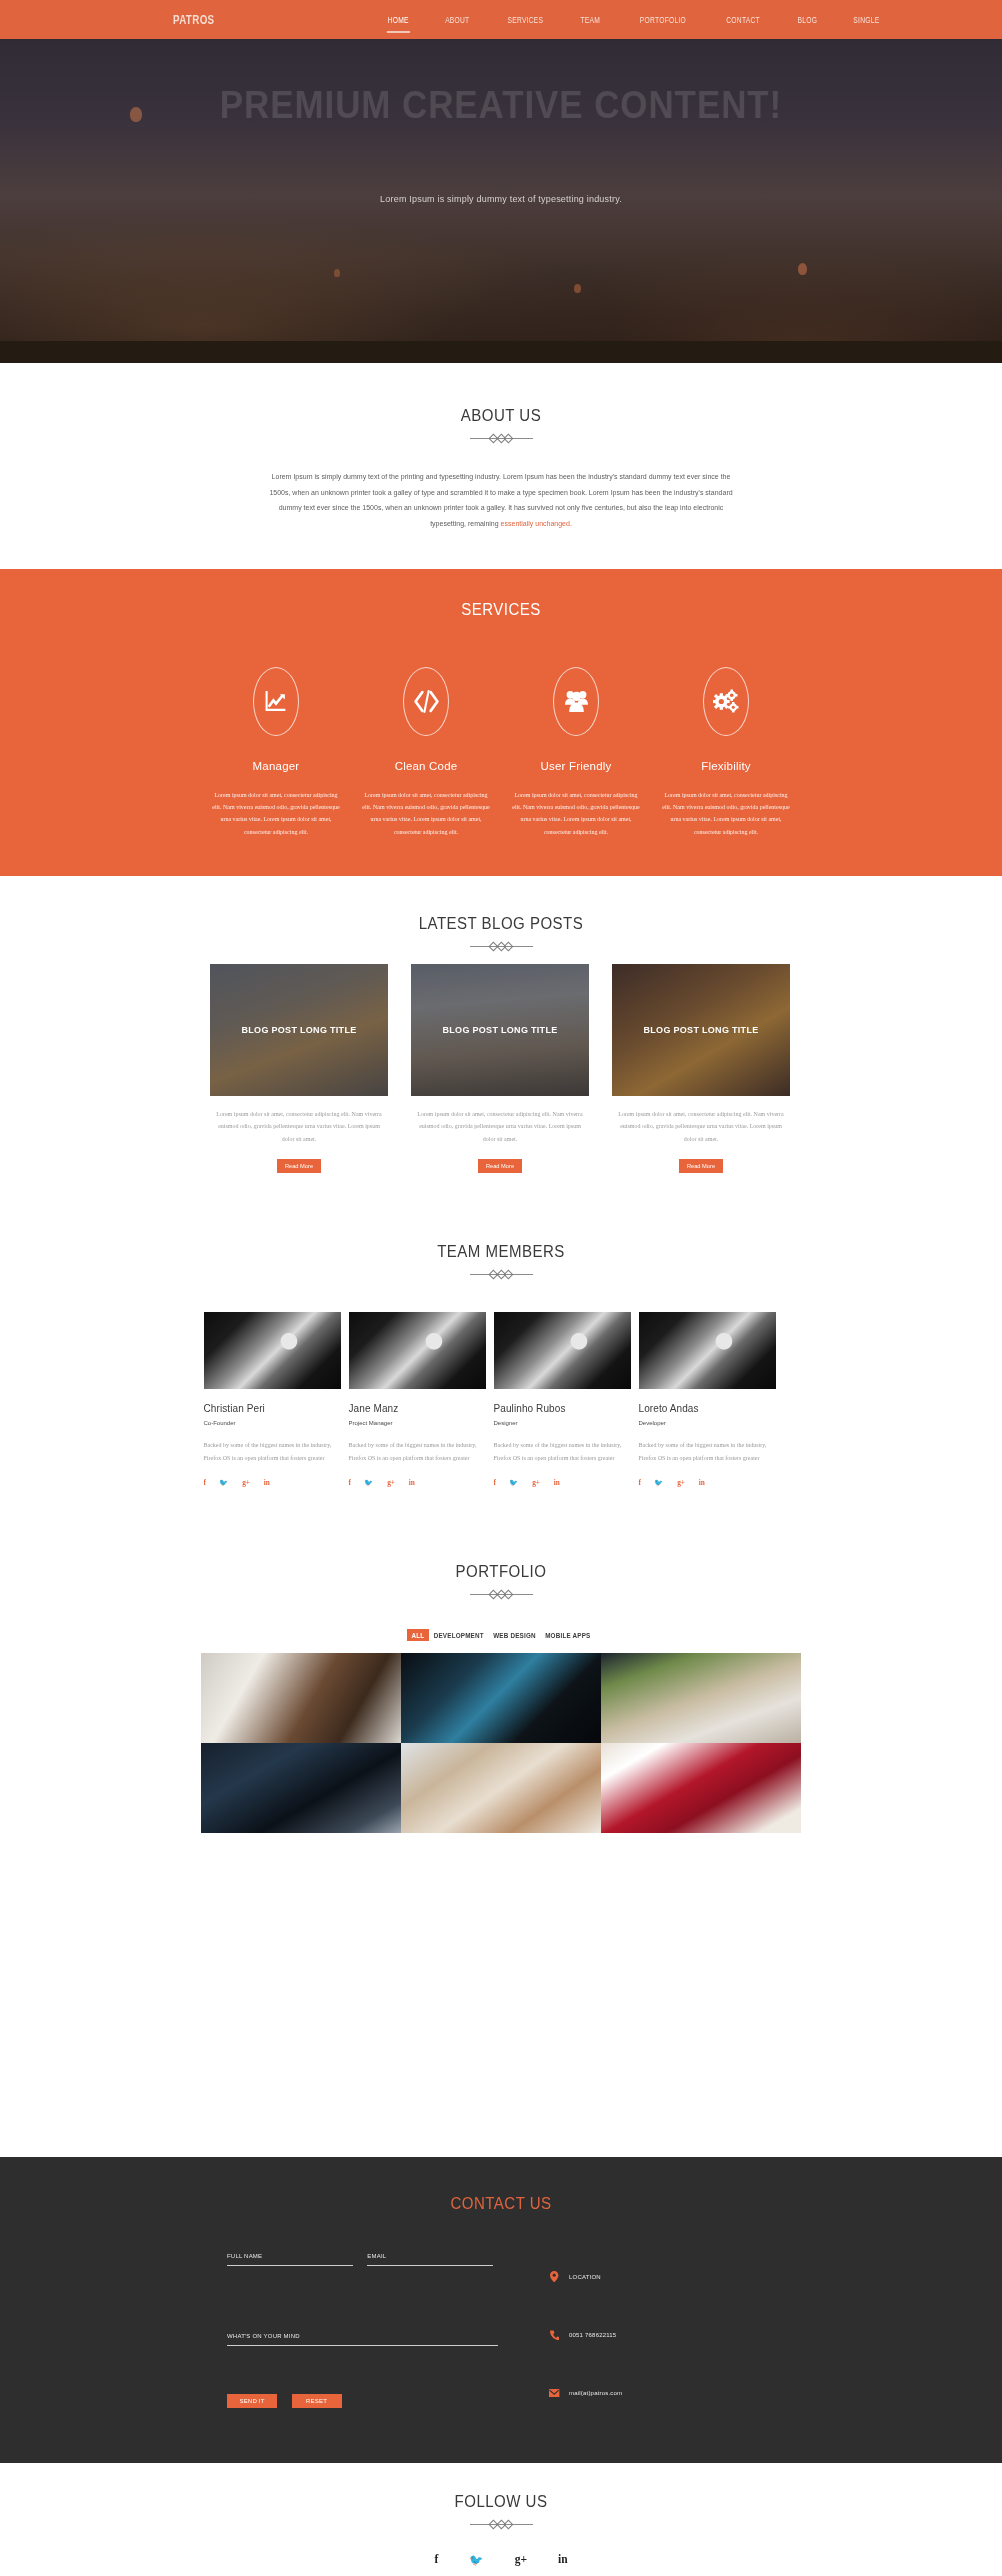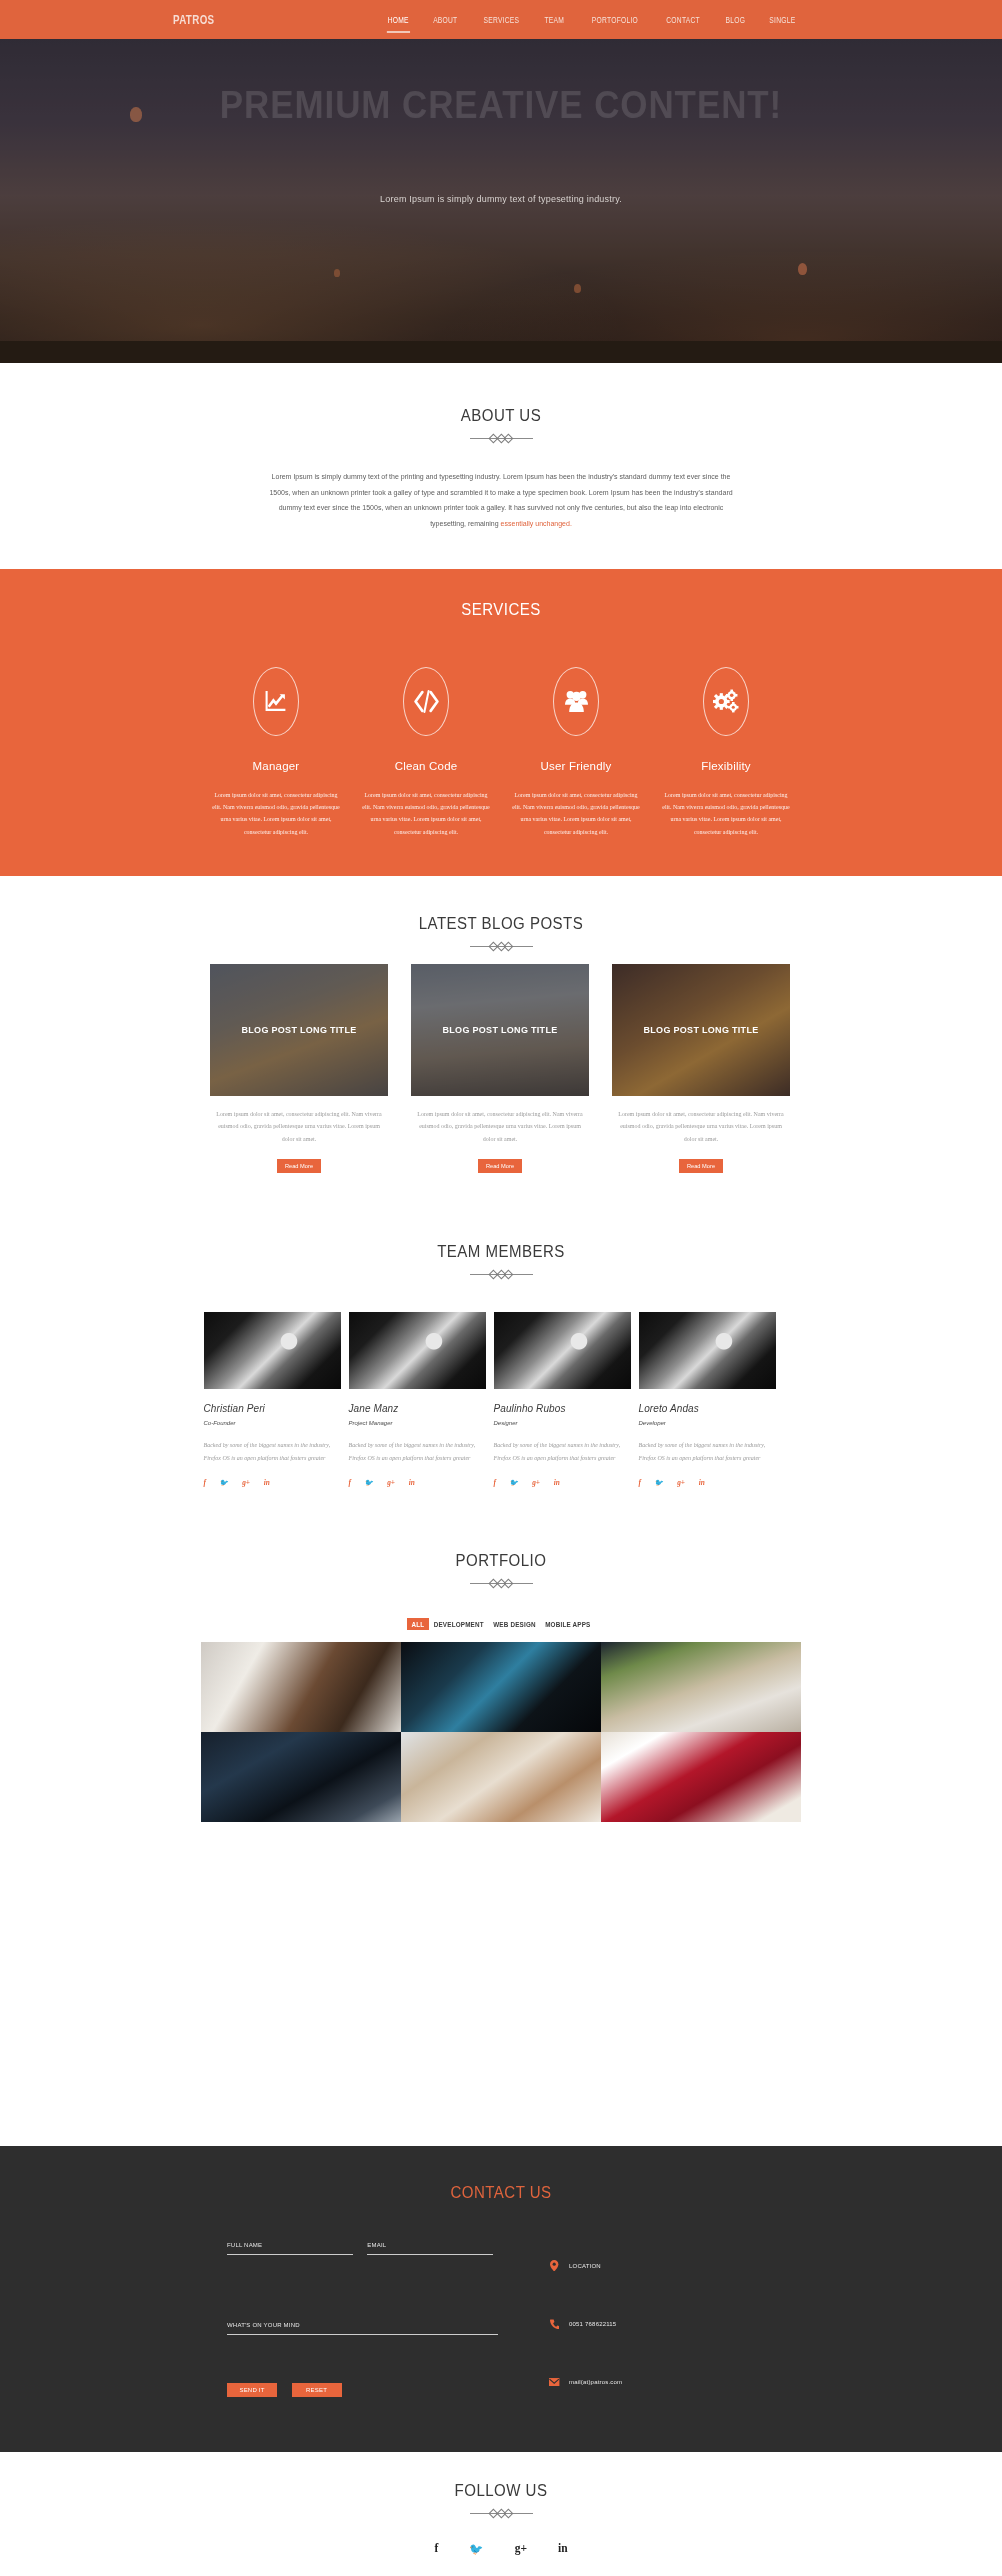--- a/index.html
+++ b/index.html
@@ -16,21 +16,21 @@
     height:39px; background:#E0643D; position:relative; z-index:20;
     display:flex; align-items:center;
   }
   #site-header .inner { width:783px; margin:8px auto; display:flex; align-items:center; }
   .brand {
     color:#F7DDD4; font-size:13.6px; letter-spacing:0.5px; font-weight:bold;
     font-family:"Liberation Sans Narrow","Liberation Sans",sans-serif;
     transform:scaleX(.72); transform-origin:left center; white-space:nowrap;
     margin-left:63px; width:104px;
   }
-  nav.main-nav { margin-left:99px; display:flex; align-items:flex-start; gap:0; }
+  nav.main-nav { margin-left:99px; display:flex; align-items:flex-start; gap:12px; }
   nav.main-nav a {
     color:#F6E3DB; text-decoration:none; font-size:8.4px; letter-spacing:0.3px;
     font-family:"Liberation Sans Narrow","Liberation Sans",sans-serif;
     transform:scaleX(.8); padding:0 2.1px; margin:0 7.3px; position:relative;
     display:inline-block; white-space:nowrap;
   }
   nav.main-nav a.active { color:#ffffff; }
   nav.main-nav a.active:after {
     content:""; position:absolute; left:1px; right:1px; bottom:-8.4px; height:2.1px;
     background:#F2C7B8;
@@ -125,21 +125,21 @@
     font-family:"Liberation Serif",serif; padding:0 3.1px;
   }
   .read-more {
     display:block; margin:13.6px auto 0; width:44px; height:13.6px; background:#E8653C;
     color:#fff; border:0; font-size:5.7px; cursor:pointer;
     font-family:"Liberation Sans Narrow","Liberation Sans",sans-serif;
   }
 
   
   #team { background:#fff; padding:39px 0 21px; }
-  .team-grid { display:flex; width:595px; margin:32px auto 5px; gap:8px;font-style:italic; }
+  .team-grid { display:flex; width:595px; margin:32px auto 16px; gap:8px; }
   .member { width:137px; }
   .member-photo {
     height:77px; background:
       radial-gradient(circle at 62% 38%, #e8e8e8 0 8%, rgba(0,0,0,0) 9%),
       linear-gradient(135deg,#0d0d0d 0%,#1c1c1c 22%,#8d8d8d 42%,#d9d9d9 52%,#6a6a6a 62%,#141414 80%,#090909 100%);
   }
   .member-name {
     margin-top:13.6px; font-size:10px; color:#3a3a3a; letter-spacing:0.1px;
     font-family:"Liberation Sans Narrow","Liberation Sans",sans-serif;
   }

